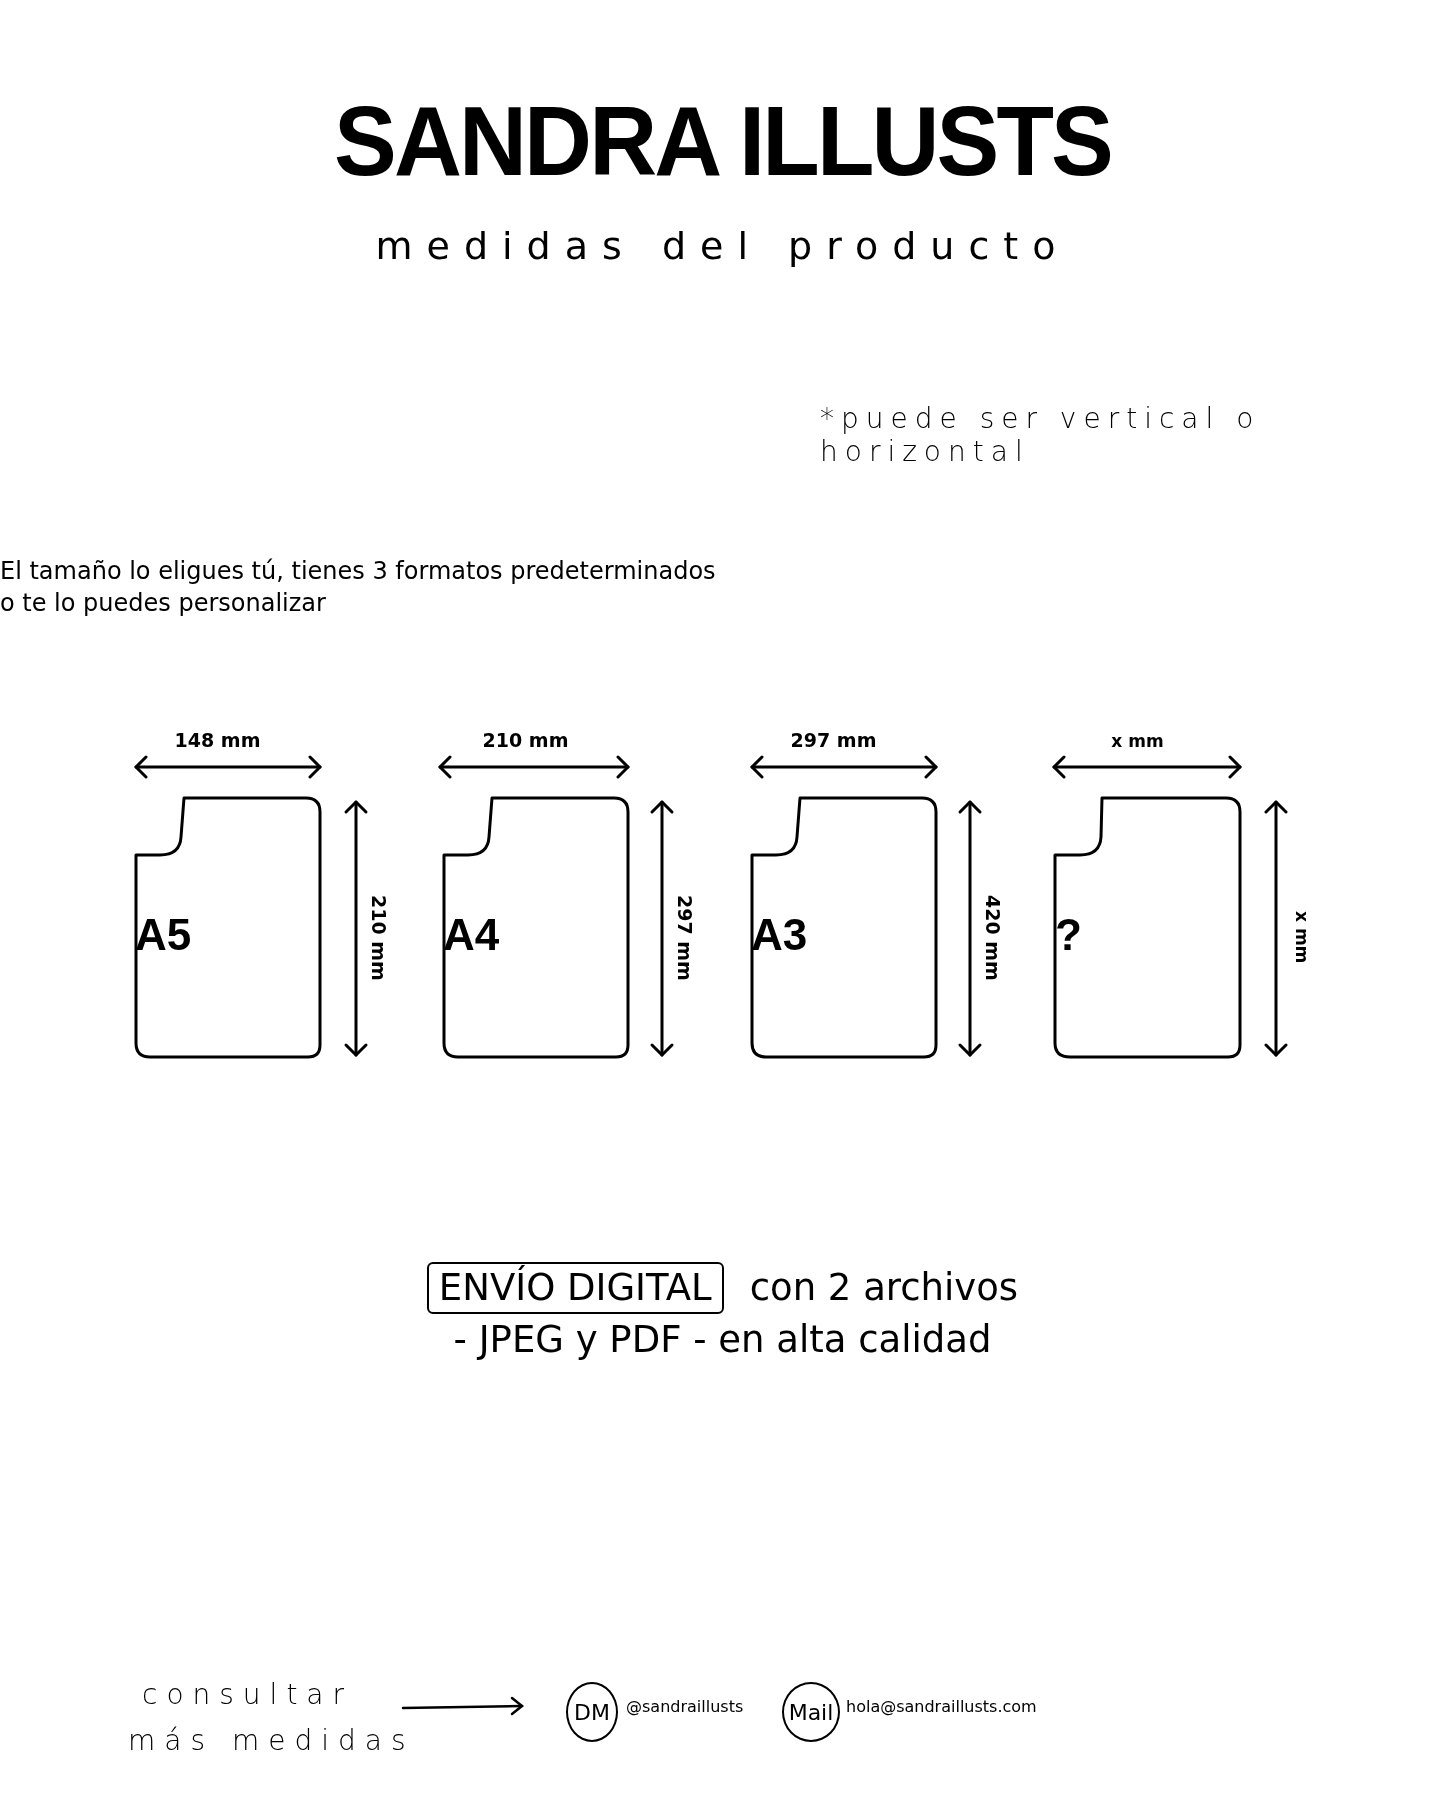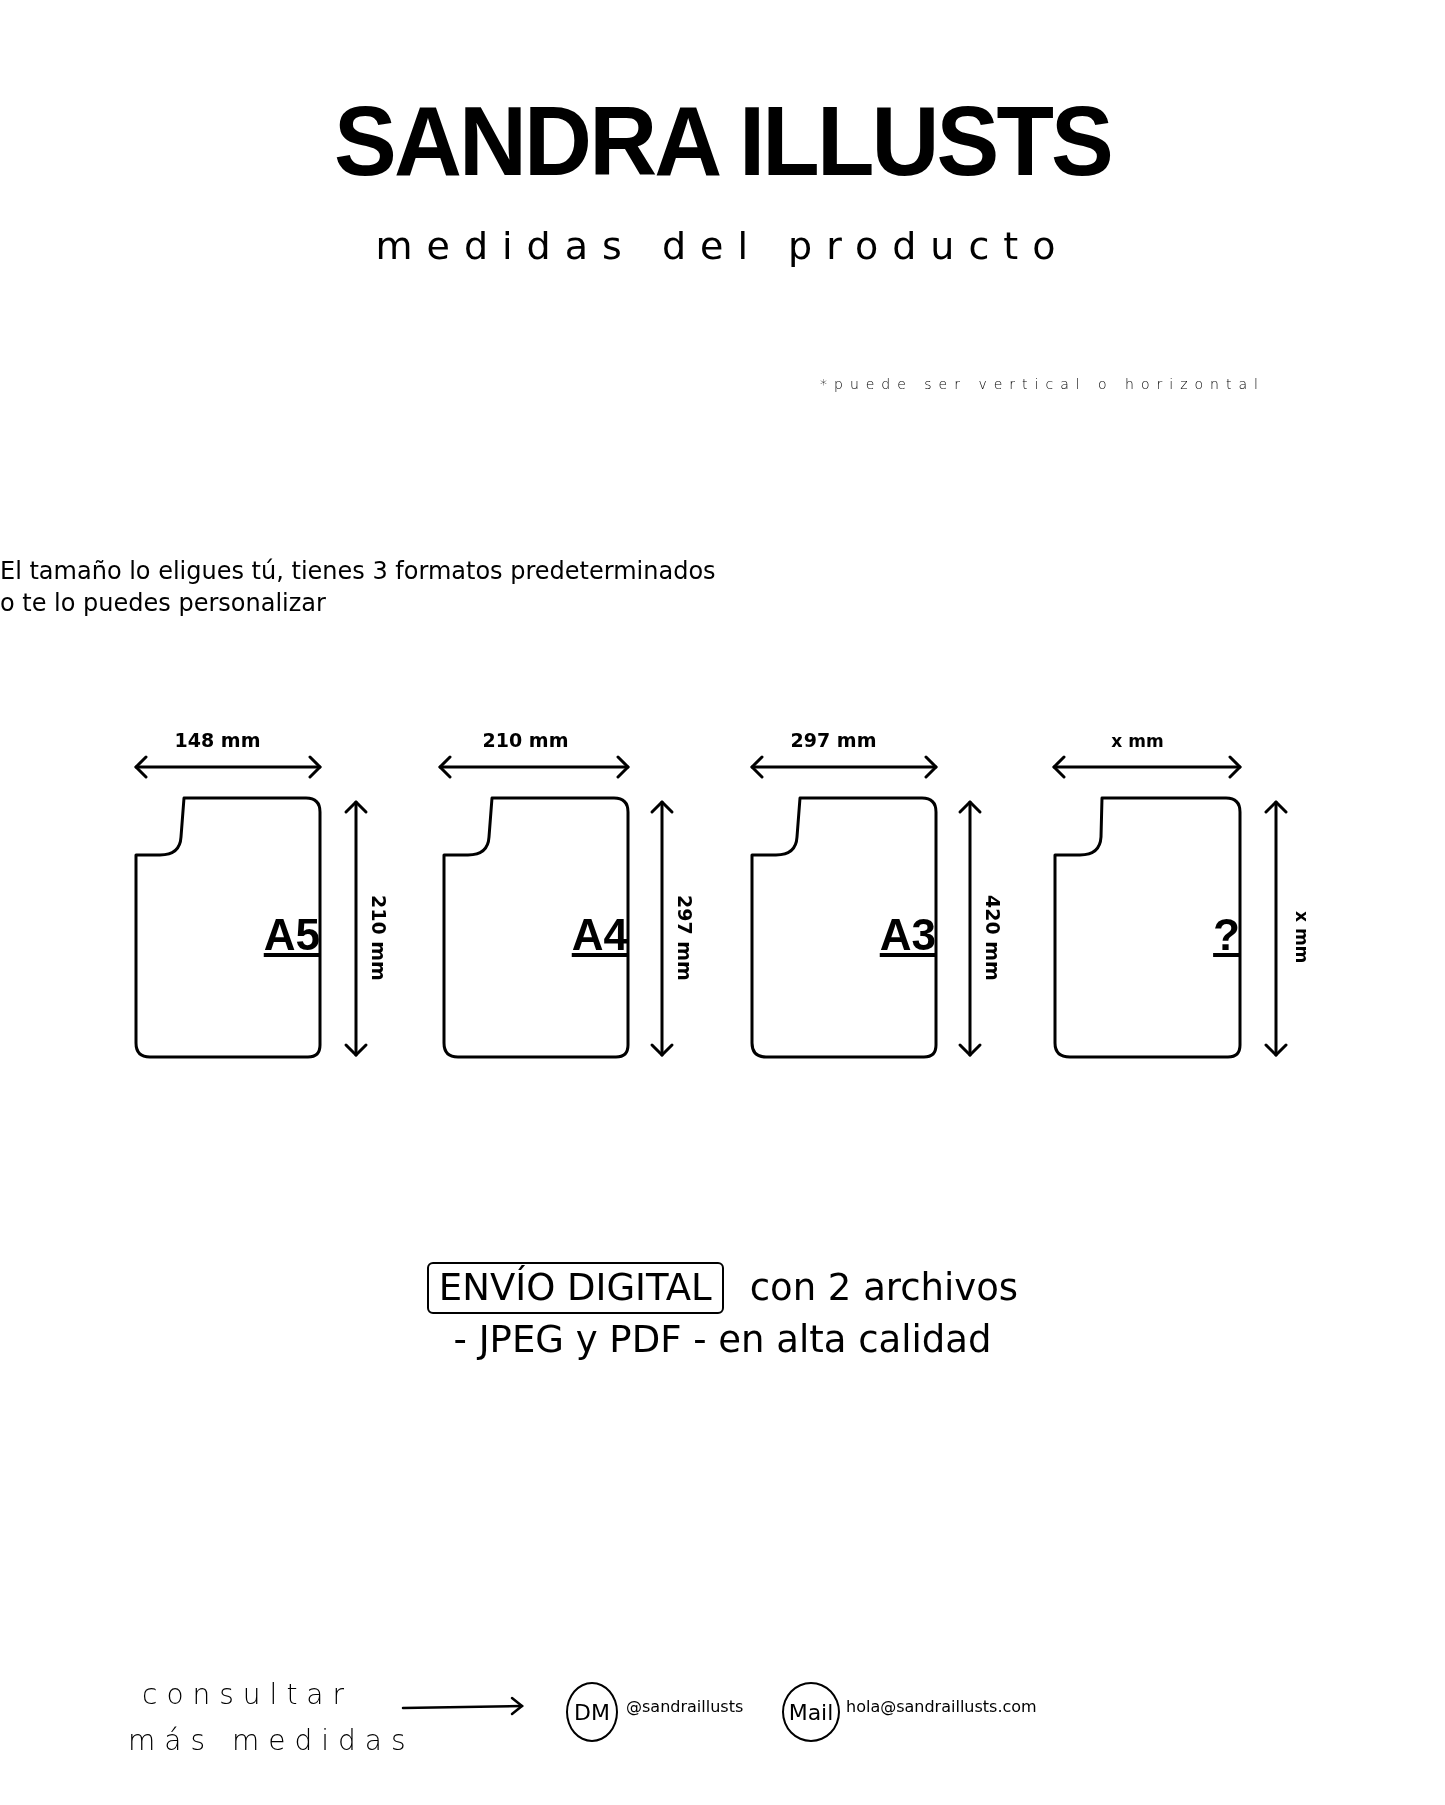--- a/index.html
+++ b/index.html
@@ -1,26 +1,26 @@
 <!DOCTYPE html>
 <html><head>
 <meta charset="utf-8">
 <style>
   html, body { margin:0; padding:0; background:#ffffff; }
   body { width:1445px; height:1805px; position:relative; overflow:hidden; color:#000; font-family:"Liberation Sans", sans-serif; }
   .abs { position:absolute; }
   .title { left:0; width:1445px; top:92px; text-align:center; font-family:"Liberation Sans", sans-serif; font-weight:bold; font-size:98px; letter-spacing:-3px; transform:scaleX(0.96); transform-origin:center; line-height:1; }
   .hand { font-family:"DejaVu Sans", sans-serif; font-weight:300;margin-top:12px; }
   .subtitle { left:0; width:1445px; top:212px; text-align:center; font-size:38px; letter-spacing:14px; font-weight:normal; }
-  .note { left:820px; top:364px; font-size:14px; letter-spacing:7px; }
+  .note { left:820px; top:390px; font-size:28px; letter-spacing:7px; }
   .intro { left:0; width:1331px; top:555px; text-align:left; font-size:24px; line-height:32px; font-family:"DejaVu Sans", sans-serif; }
   .card-group { top:725px; width:300px; height:340px; }
   .wlabel { left:0; width:195px; top:4px; text-align:center; font-size:19px; font-weight:bold; font-family:"DejaVu Sans", sans-serif; }
   .hlabel { font-size:19px; font-weight:bold; font-family:"DejaVu Sans", sans-serif; transform:rotate(90deg); transform-origin:left top; white-space:nowrap; }
-  .fmt-label { left:15px; width:185px; top:185px; text-align:right; font-size:44px; font-weight:bold; font-family:"Liberation Sans", sans-serif;text-decoration:underline; }
+  .fmt-label { left:15px; width:185px; top:185px; text-align:left; font-size:44px; font-weight:bold; font-family:"Liberation Sans", sans-serif; }
   .envio { left:0; width:1445px; top:1262px; text-align:center; font-size:37px; font-family:"DejaVu Sans", sans-serif; line-height:52px; }
   .envio-box { display:inline-block; border:2px solid #000; border-radius:6px; padding:0 10px; line-height:48px; margin-right:26px; }
   .consult { left:128px; top:1660px; font-size:28px; letter-spacing:9px; line-height:46px; }
   .contact-circle { border:2px solid #000; border-radius:50%; display:flex; align-items:center; justify-content:center; font-size:22px; font-family:"DejaVu Sans", sans-serif; }
   .contact-text { font-size:16px; font-family:"DejaVu Sans", sans-serif; }
 </style>
 </head>
 <body>
 
 <div class="abs title">SANDRA ILLUSTS</div>

